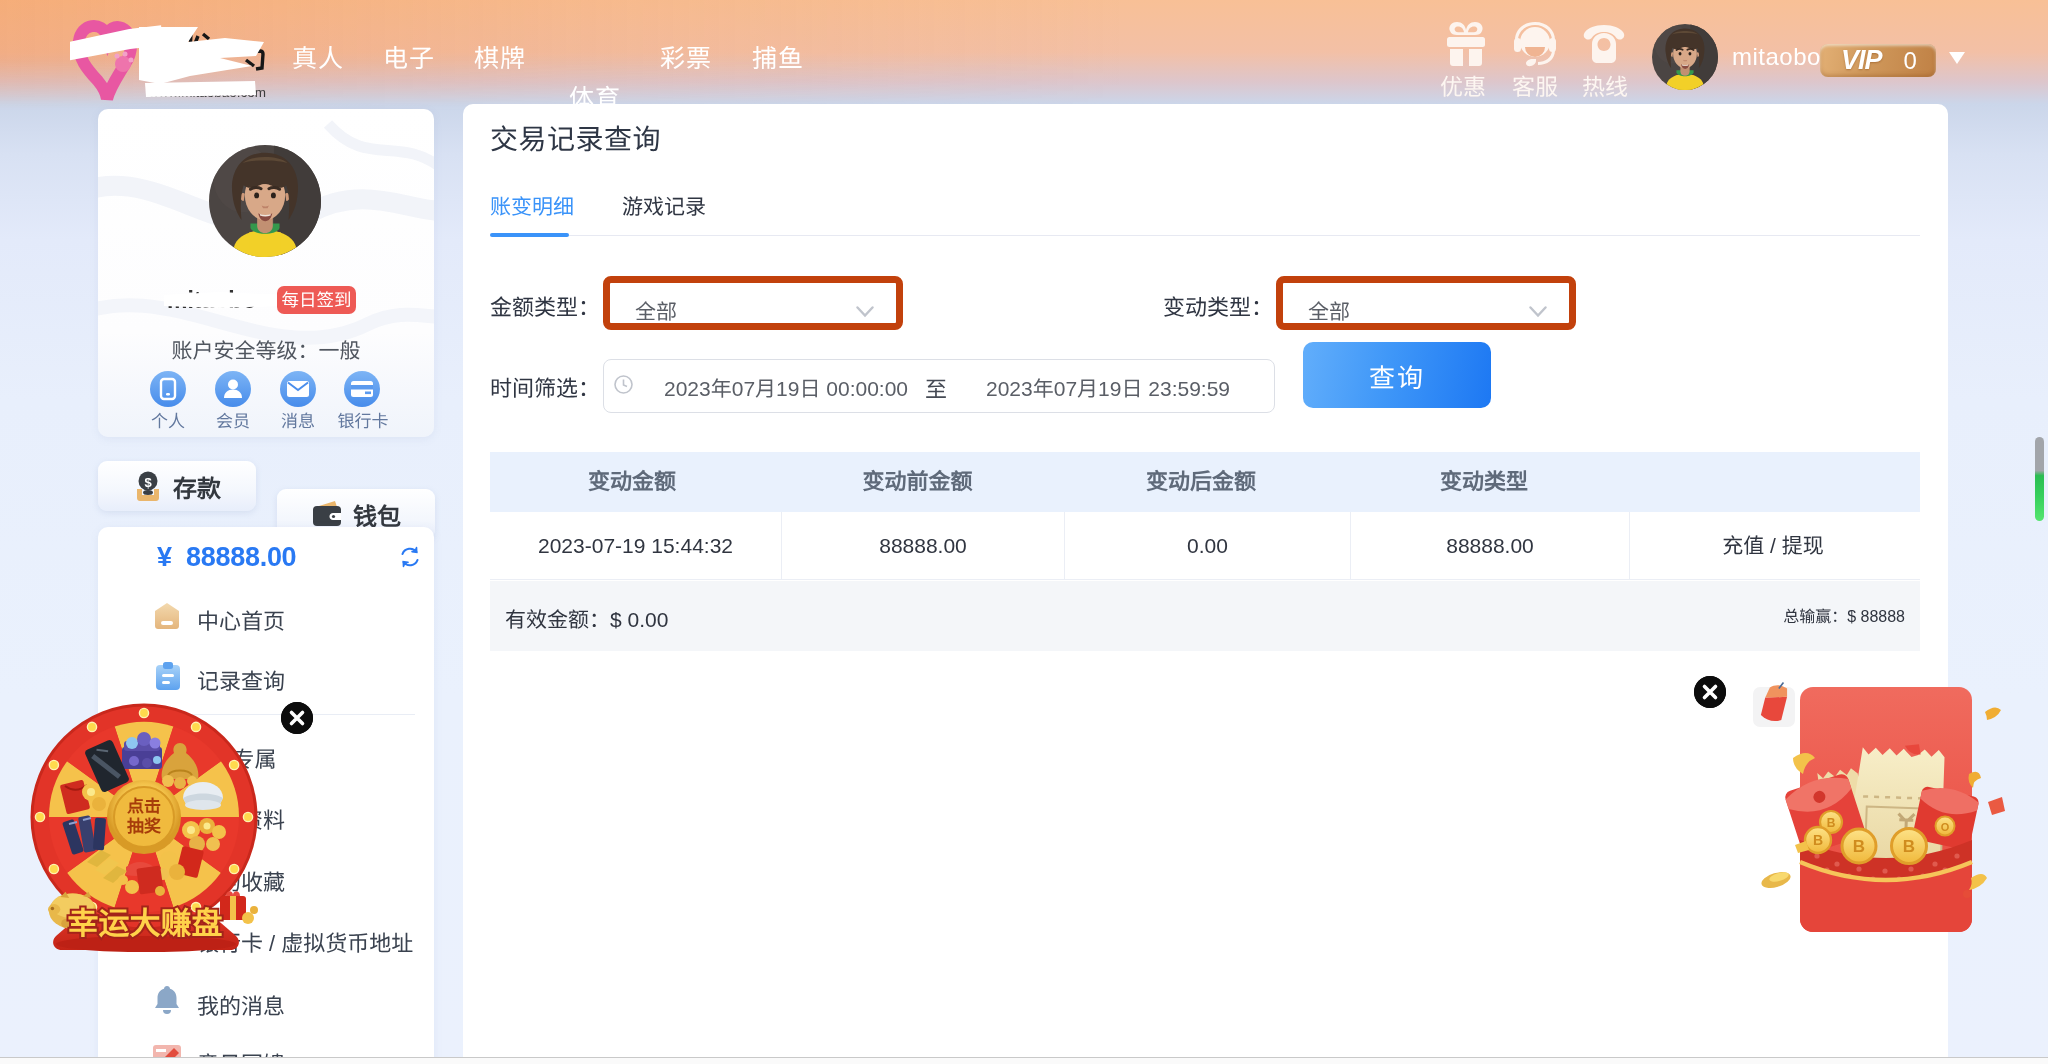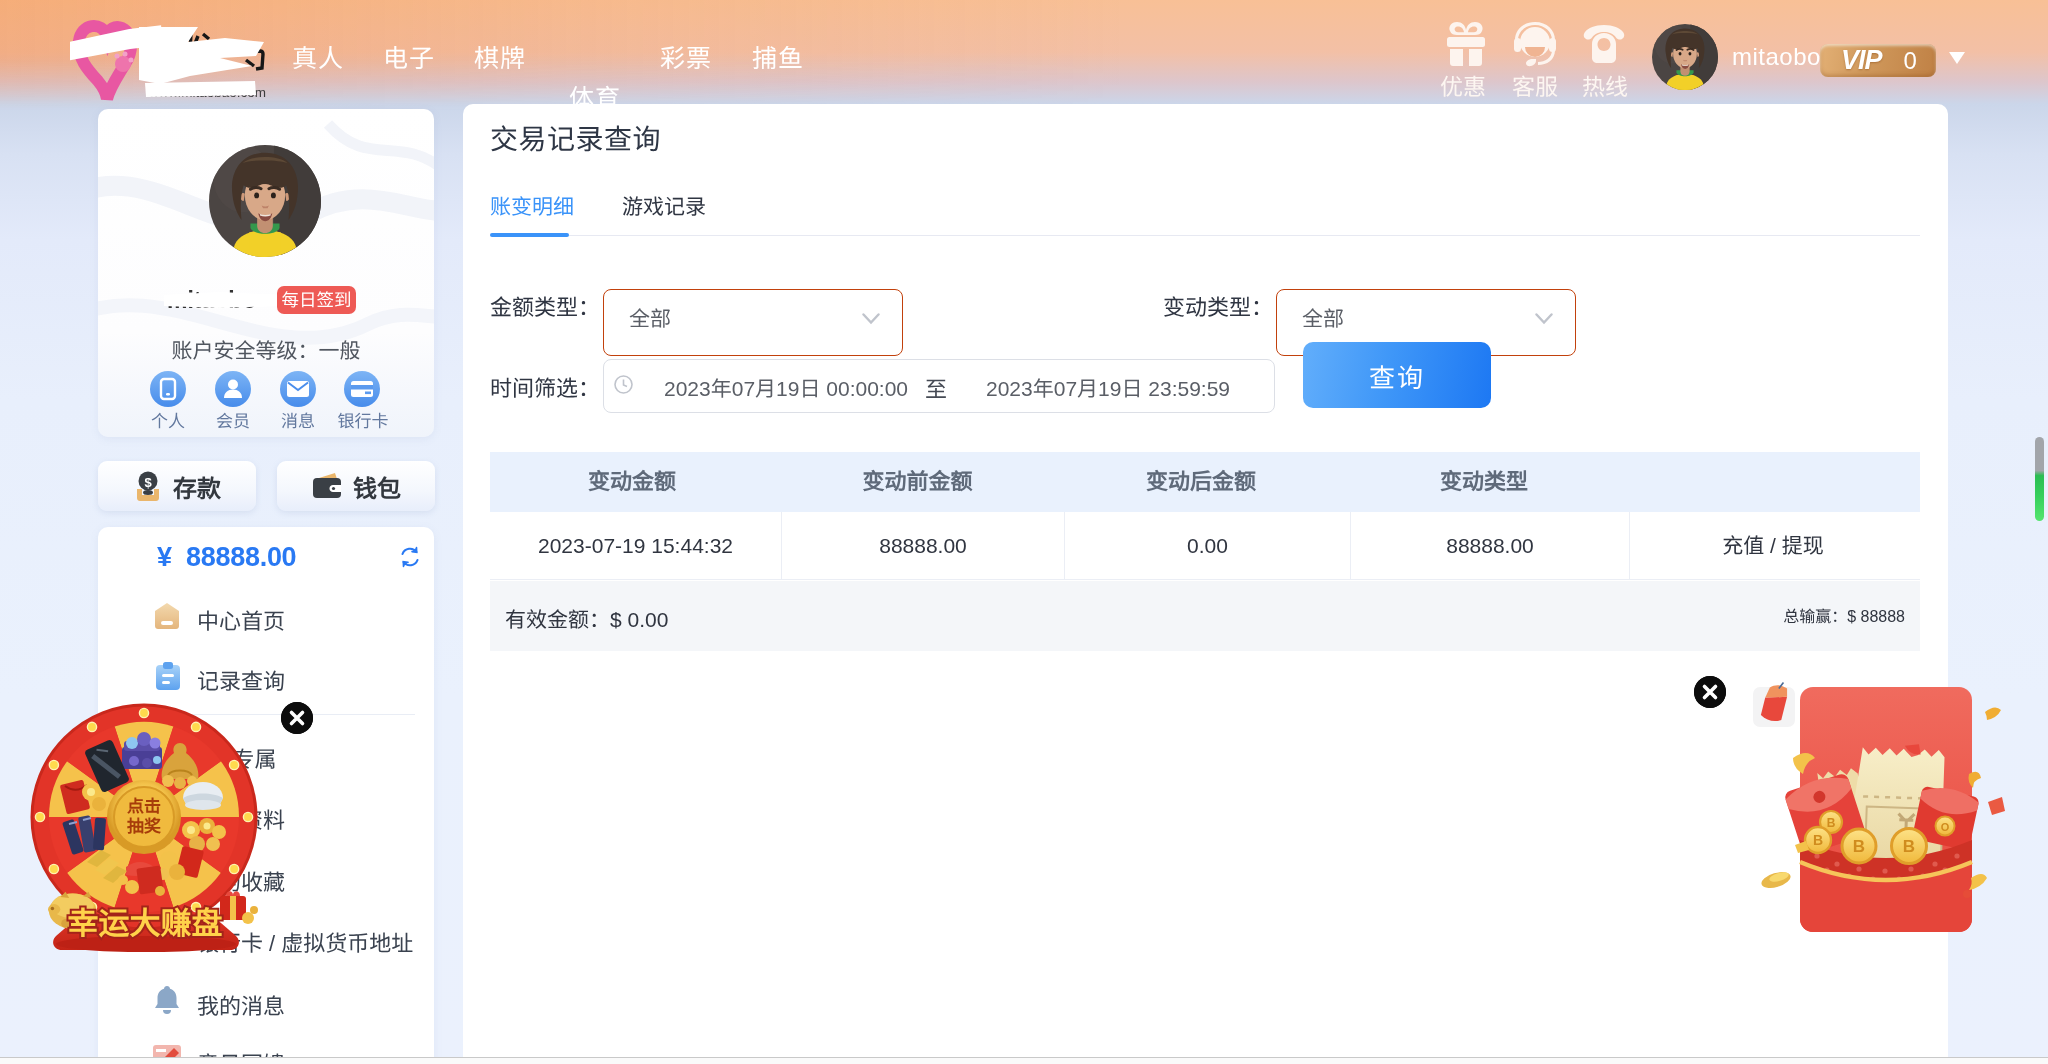--- a/index.html
+++ b/index.html
@@ -40,21 +40,21 @@
   .balance { position:absolute; left:157px; top:542px; color:#2979f3; font-weight:bold; font-size:27px; letter-spacing:-0.3px; }
   .menu-item { position:absolute; left:197px; color:#3a424f; font-size:22px; }
   
   .main { position:absolute; left:463px; top:104px; width:1485px; height:980px; background:#fff; border-radius:10px; }
   .title { position:absolute; left:490px; top:117px; font-size:28px; color:#2e3645; font-weight:500; letter-spacing:0.5px;}
   .tab1 { position:absolute; left:490px; top:190px; font-size:21px; color:#3a93f9; }
   .tab2 { position:absolute; left:622px; top:190px; font-size:21px; color:#2f3542; }
   .tabline { position:absolute; left:490px; top:233px; width:79px; height:4px; background:#3a93f9; border-radius:2px; }
   .tabdiv { position:absolute; left:490px; top:235px; width:1430px; height:1px; background:#e7e9f2; }
   .flabel { position:absolute; font-size:22px; color:#2f3542; }
-  .select { position:absolute; top:289px; width:300px; height:67px; border:1px solid #c2410c; border-radius:8px; background:#fff; }
+  .select { position:absolute; top:276px; width:300px; height:54px; border:7px solid #c2410c; border-radius:8px; background:#fff; }
   .select .val { position:absolute; left:25px; top:12px; font-size:21px; color:#5a5e66; }
   .timeinput { position:absolute; left:603px; top:359px; width:672px; height:54px; border:1px solid #dcdfe6; border-radius:8px; background:#fff; }
   .qbtn { position:absolute; left:1303px; top:342px; width:188px; height:66px; border-radius:10px;
           background:linear-gradient(100deg,#62aefb 0%,#3f97f8 45%,#1d78f3 100%);
           color:#fff; font-size:26px; display:flex; align-items:center; justify-content:center; letter-spacing:2px;}
   
   .thead { position:absolute; left:490px; top:452px; width:1430px; height:60px; background:#e9f1fd; display:flex; }
   .thead div { flex:0 0 auto; text-align:center; line-height:60px; font-size:22px; color:#5f6a7a; font-weight:bold; }
   .trow { position:absolute; left:490px; top:512px; width:1430px; height:68px; display:flex; border-bottom:1px solid #ebeef5;}
   .trow div { flex:0 0 auto; text-align:center; line-height:68px; font-size:21px; color:#303540; border-right:1px solid #ebeef5;}
@@ -226,21 +226,21 @@
 <div class="plabel" style="left:280px;width:36px;">消息</div>
 <div class="plabel" style="left:335px;width:56px;">银行卡</div>
 
 <div class="btn" style="left:98px;">
   <svg width="30" height="30" viewBox="0 0 30 30">
     <path d="M4 18 l5 0 0 6 12 0 0 -6 5 0 0 9 c0 1.7 -1.3 3 -3 3 l-16 0 c-1.7 0 -3 -1.3 -3 -3 z" fill="#eab66c"></path>
     <circle cx="15" cy="10" r="9.5" fill="#3a3f45"></circle>
     <text x="15" y="16" font-size="13" fill="#fff" text-anchor="middle" font-weight="bold">$</text>
     <ellipse cx="15" cy="21.5" rx="5" ry="2.5" fill="#3a3f45"></ellipse>
   </svg>存款</div>
-<div class="btn" style="left:277px;">
+<div class="btn" style="left:277px;margin-top:28px;">
   <svg width="32" height="30" viewBox="0 0 32 30">
     <path d="M8 7 L24 2 L26 8 Z" fill="#eab66c"></path>
     <rect x="2" y="7" width="28" height="20" rx="4" fill="#3a3f45"></rect>
     <path d="M22 14 l8 0 0 7 -8 0 c-2 0 -3.5 -1.5 -3.5 -3.5 c0 -2 1.5 -3.5 3.5 -3.5 z" fill="#fff"></path>
     <circle cx="22.5" cy="17.5" r="1.6" fill="#3a3f45"></circle>
   </svg>钱包</div>
 <div class="card card2"></div>
 <div class="balance">¥&nbsp;&nbsp;88888.00</div>
 <svg class="abs" style="left:399px;top:546px;" width="22" height="22" viewBox="0 0 22 22" fill="none" stroke="#2979f3" stroke-width="2.1" stroke-linecap="round">
   <path d="M3.5 8 A8 8 0 0 1 17.5 6"></path>

